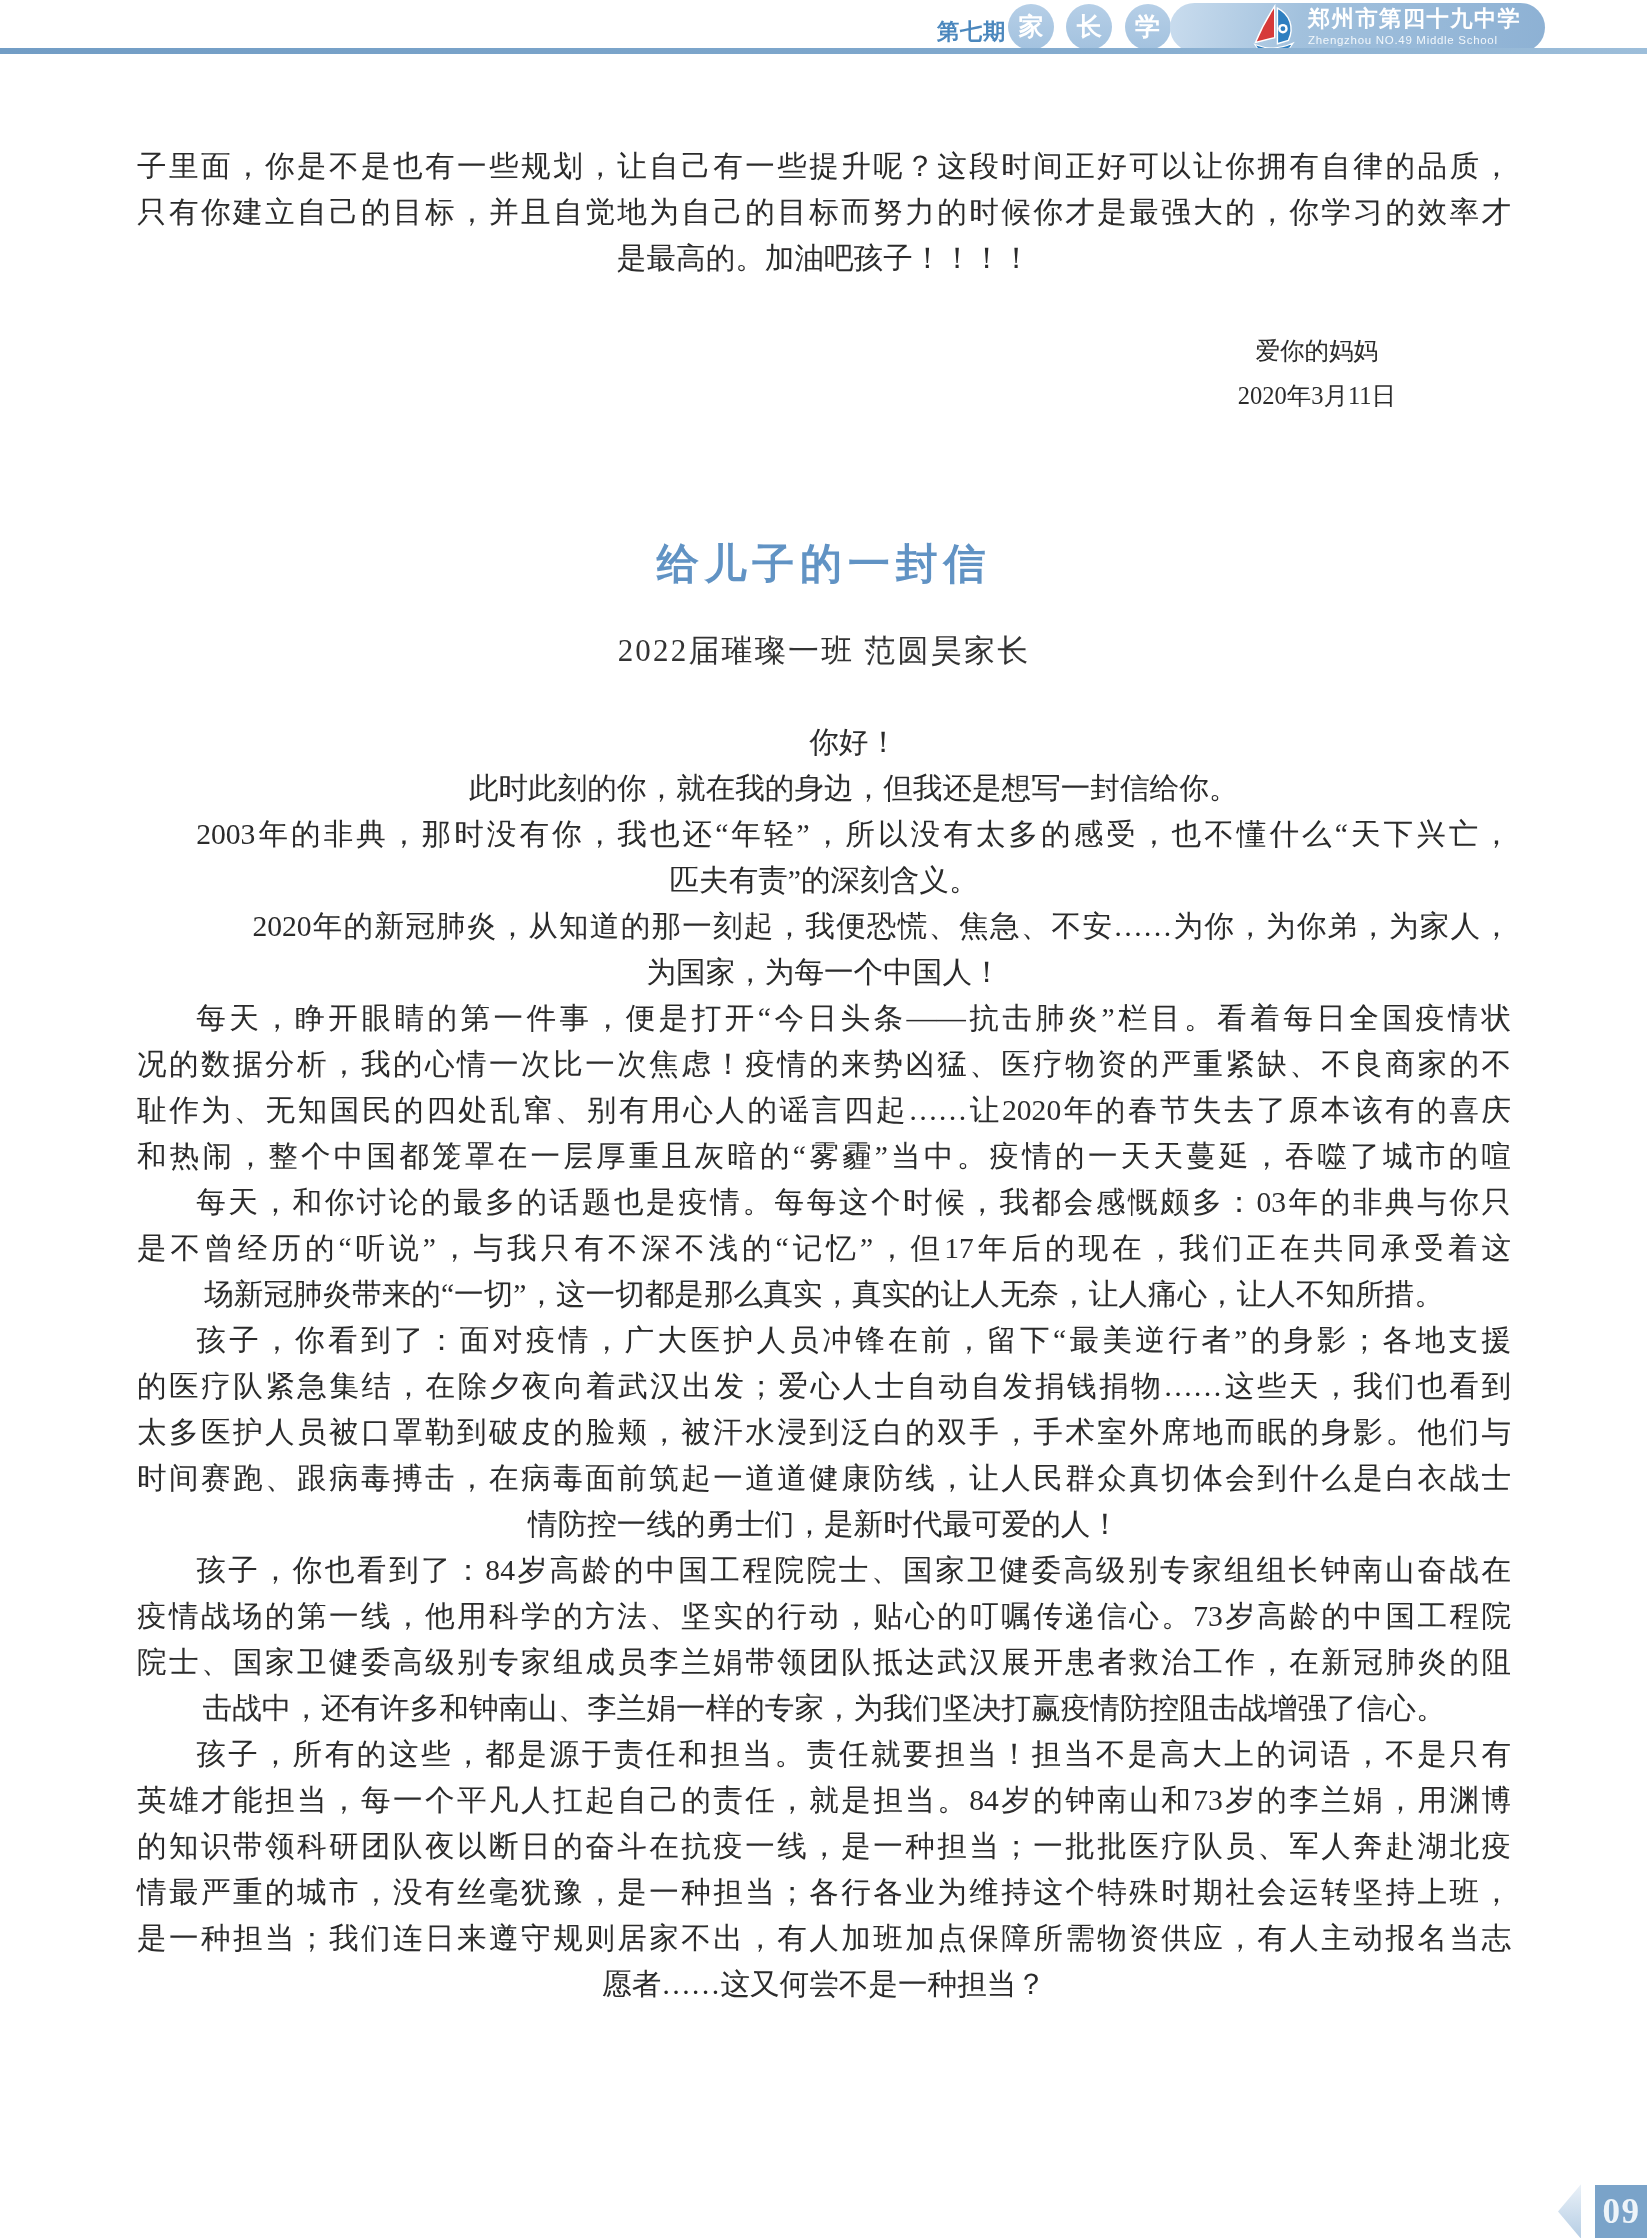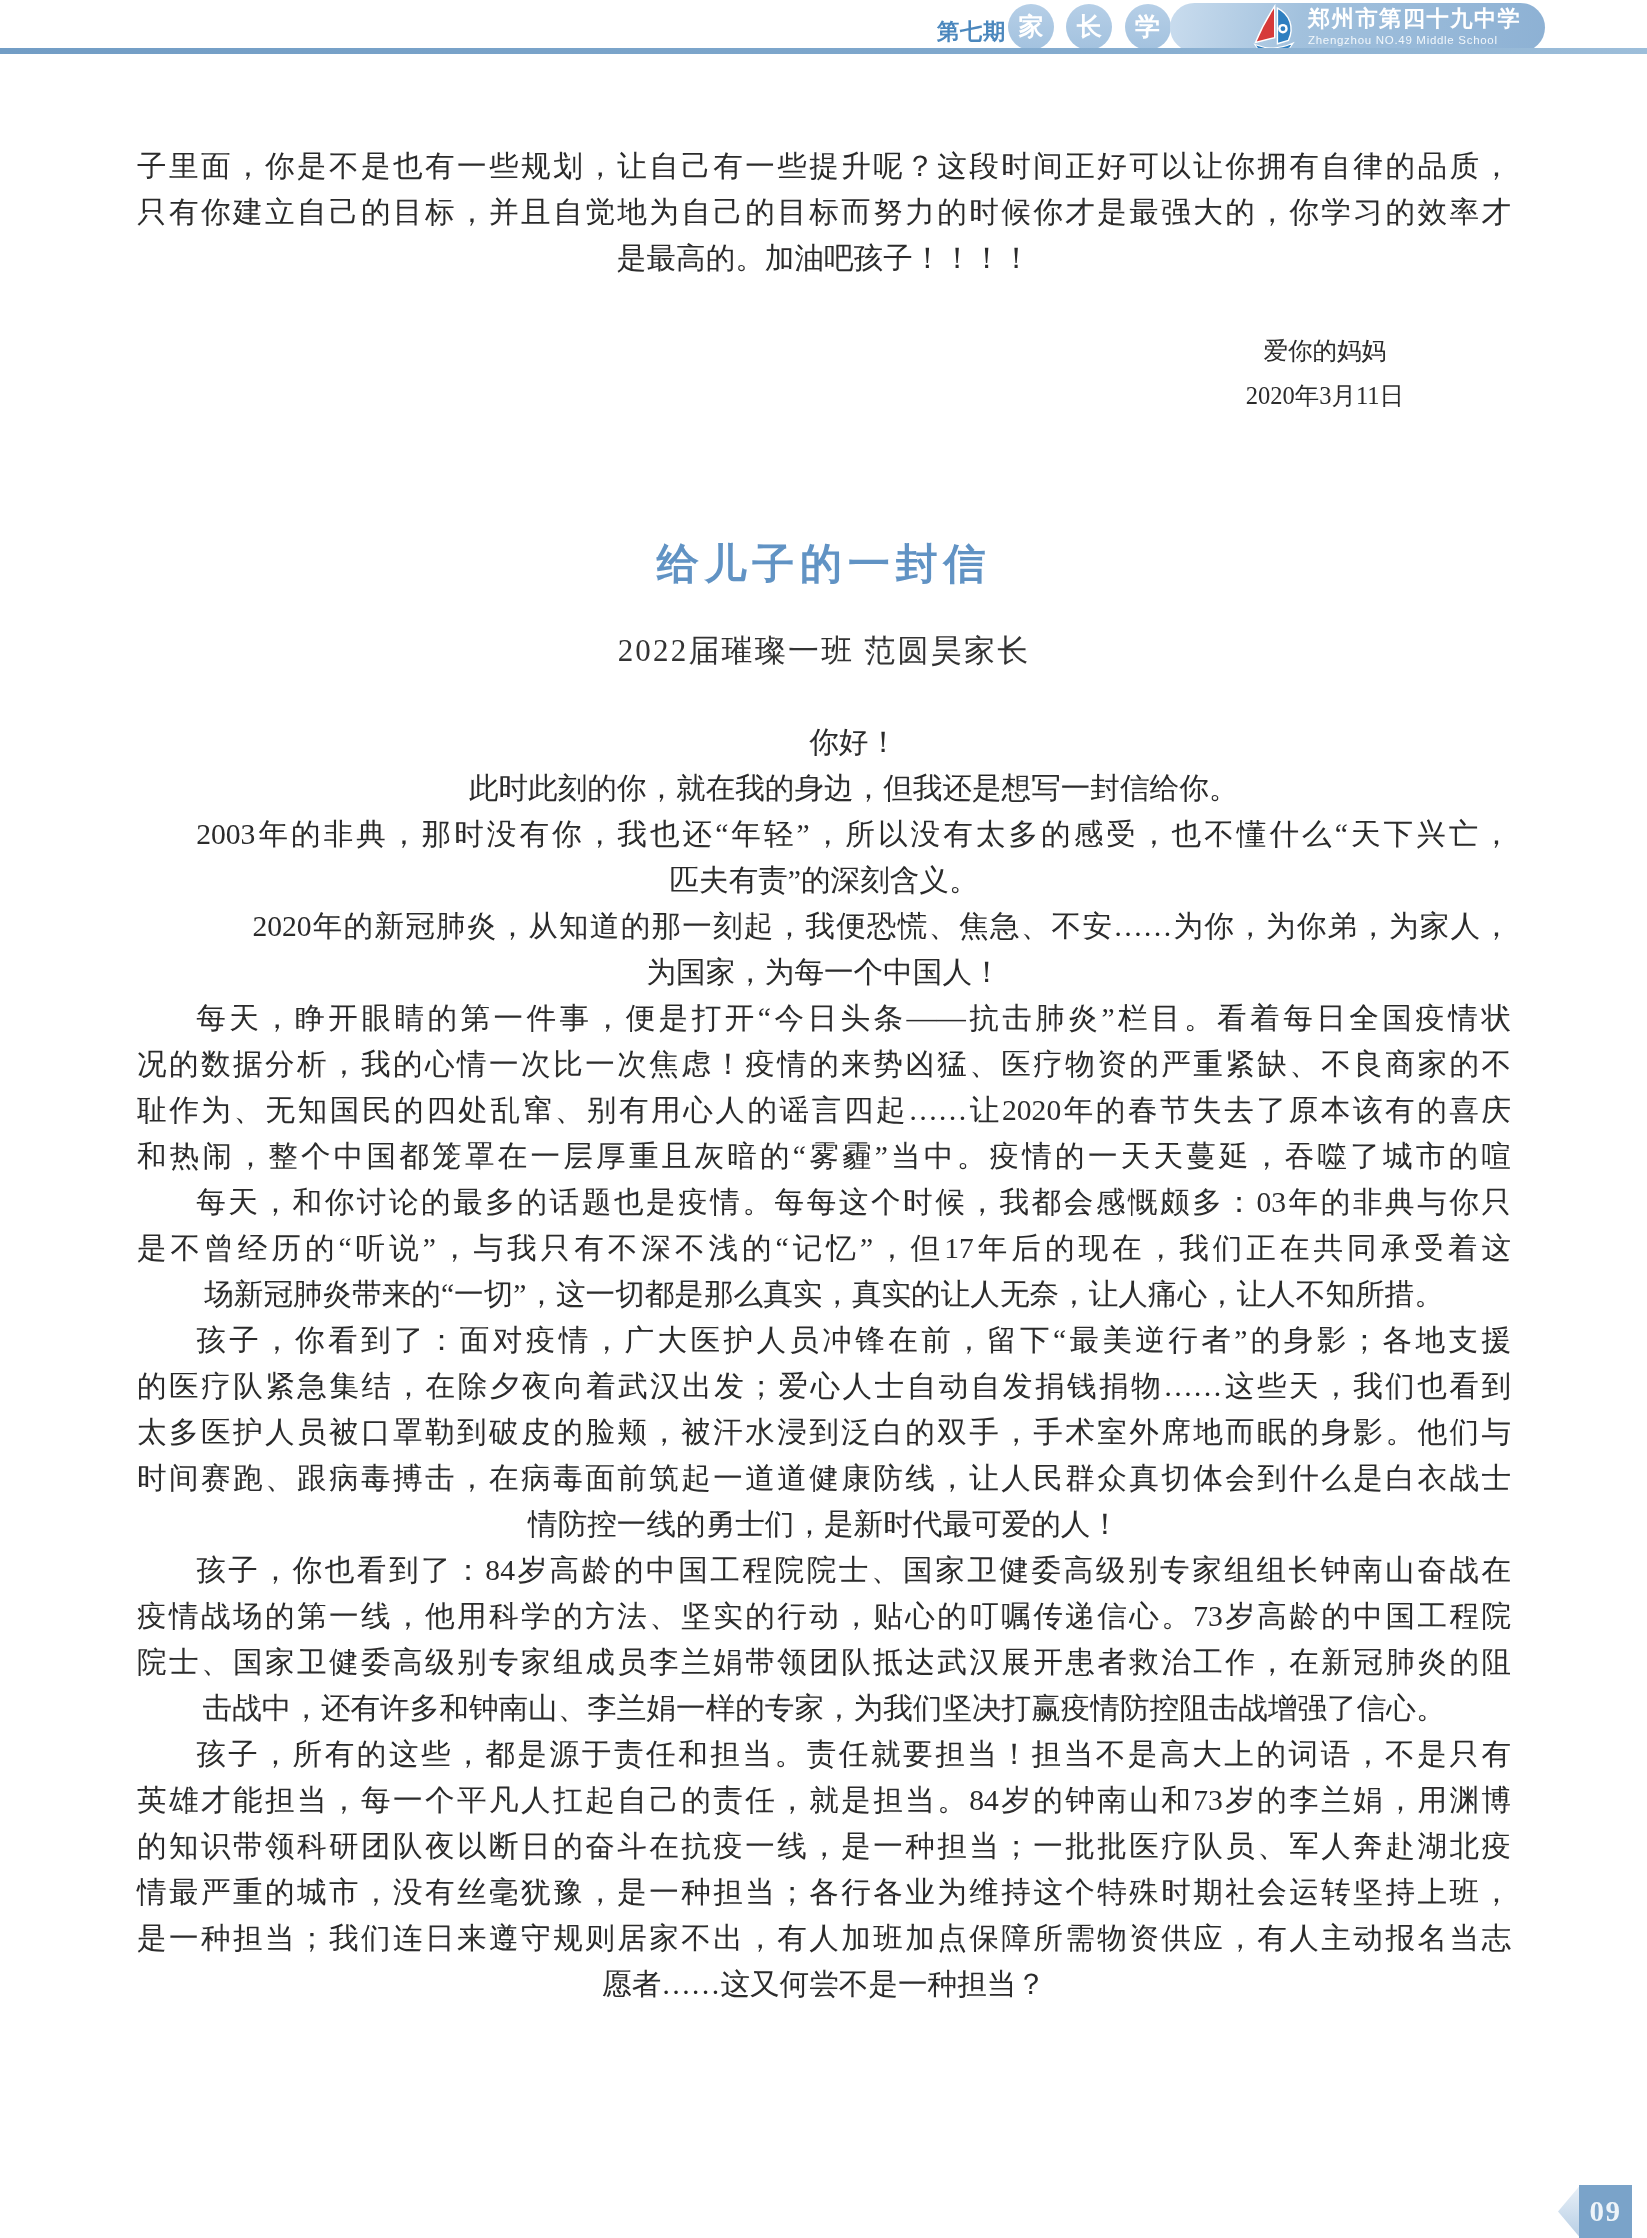--- a/index.html
+++ b/index.html
@@ -51,42 +51,42 @@
   .letter-body{top:719px;}
   .bline{
     height:46px;line-height:46px;
     font-size:29.6px;color:#2b2b2b;
     text-align:center;
   }
   .bline.fill{text-align:justify;text-align-last:justify;}
   .ind2{text-indent:2em;}
   .ind4{text-indent:3.9em;}
   .signature-block{
-    position:absolute;right:244px;top:328px;
+    position:absolute;right:252px;top:328px;
     text-align:center;
   }
   .sig-line{font-size:24.5px;line-height:45px;color:#2b2b2b;}
   .letter-title{
     position:absolute;left:0;top:536px;width:1648px;
     text-align:center;
     font-size:42px;font-weight:900;color:#6193c4;letter-spacing:5.8px;
   }
   .letter-author{
     position:absolute;left:0;top:630px;width:1648px;
     text-align:center;
     font-size:31px;color:#333333;letter-spacing:2.2px;
   }
   
   .page-triangle{position:absolute;right:67px;top:2184px;width:23px;height:55px;}
   .page-number-box{
-    position:absolute;right:16px;top:2185px;width:53px;height:53px;
+    position:absolute;right:0;top:2185px;width:53px;height:53px;
     background:#7aa3c9;
     display:flex;align-items:center;justify-content:center;
     font-family:"Liberation Serif","DejaVu Serif",serif;
-    font-size:29px;font-weight:bold;color:#eef4f9;letter-spacing:1.4px;
+    font-size:35px;font-weight:bold;color:#eef4f9;letter-spacing:1.4px;
   }
 </style>
 </head>
 <body>
 
 <div class="page">
 
   <div class="issue-label">第七期</div>
 
   <div class="badges">

